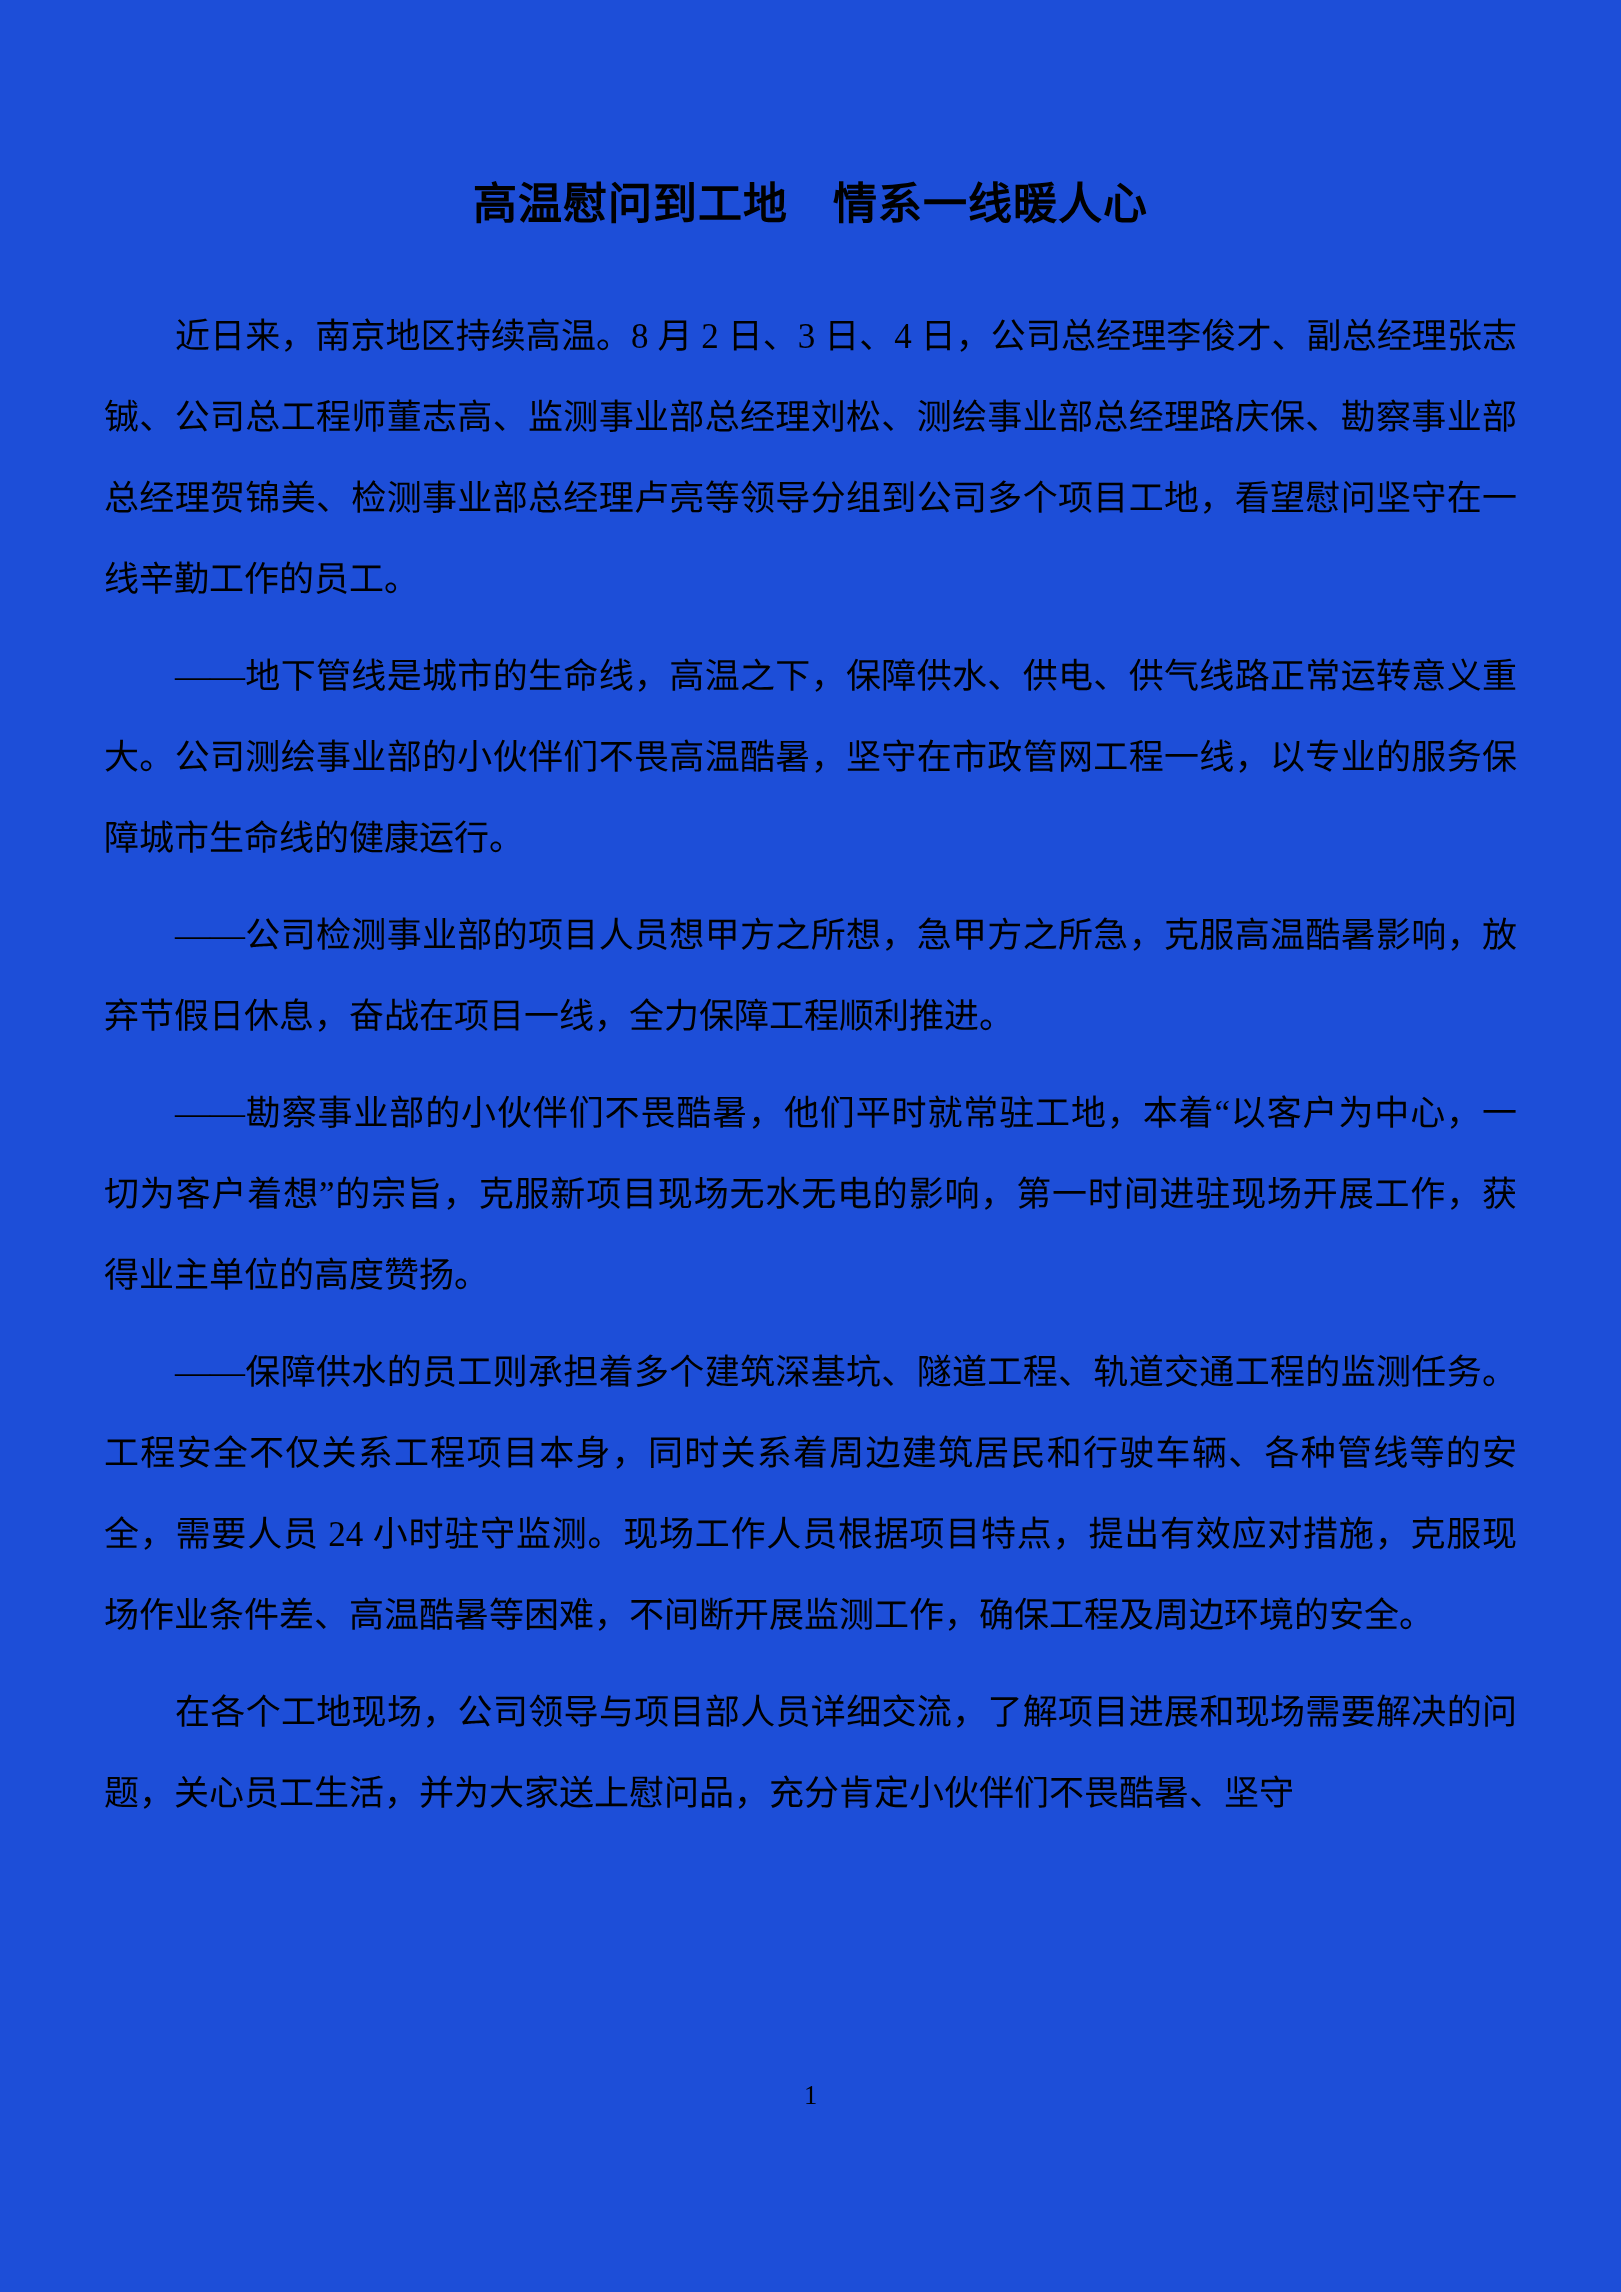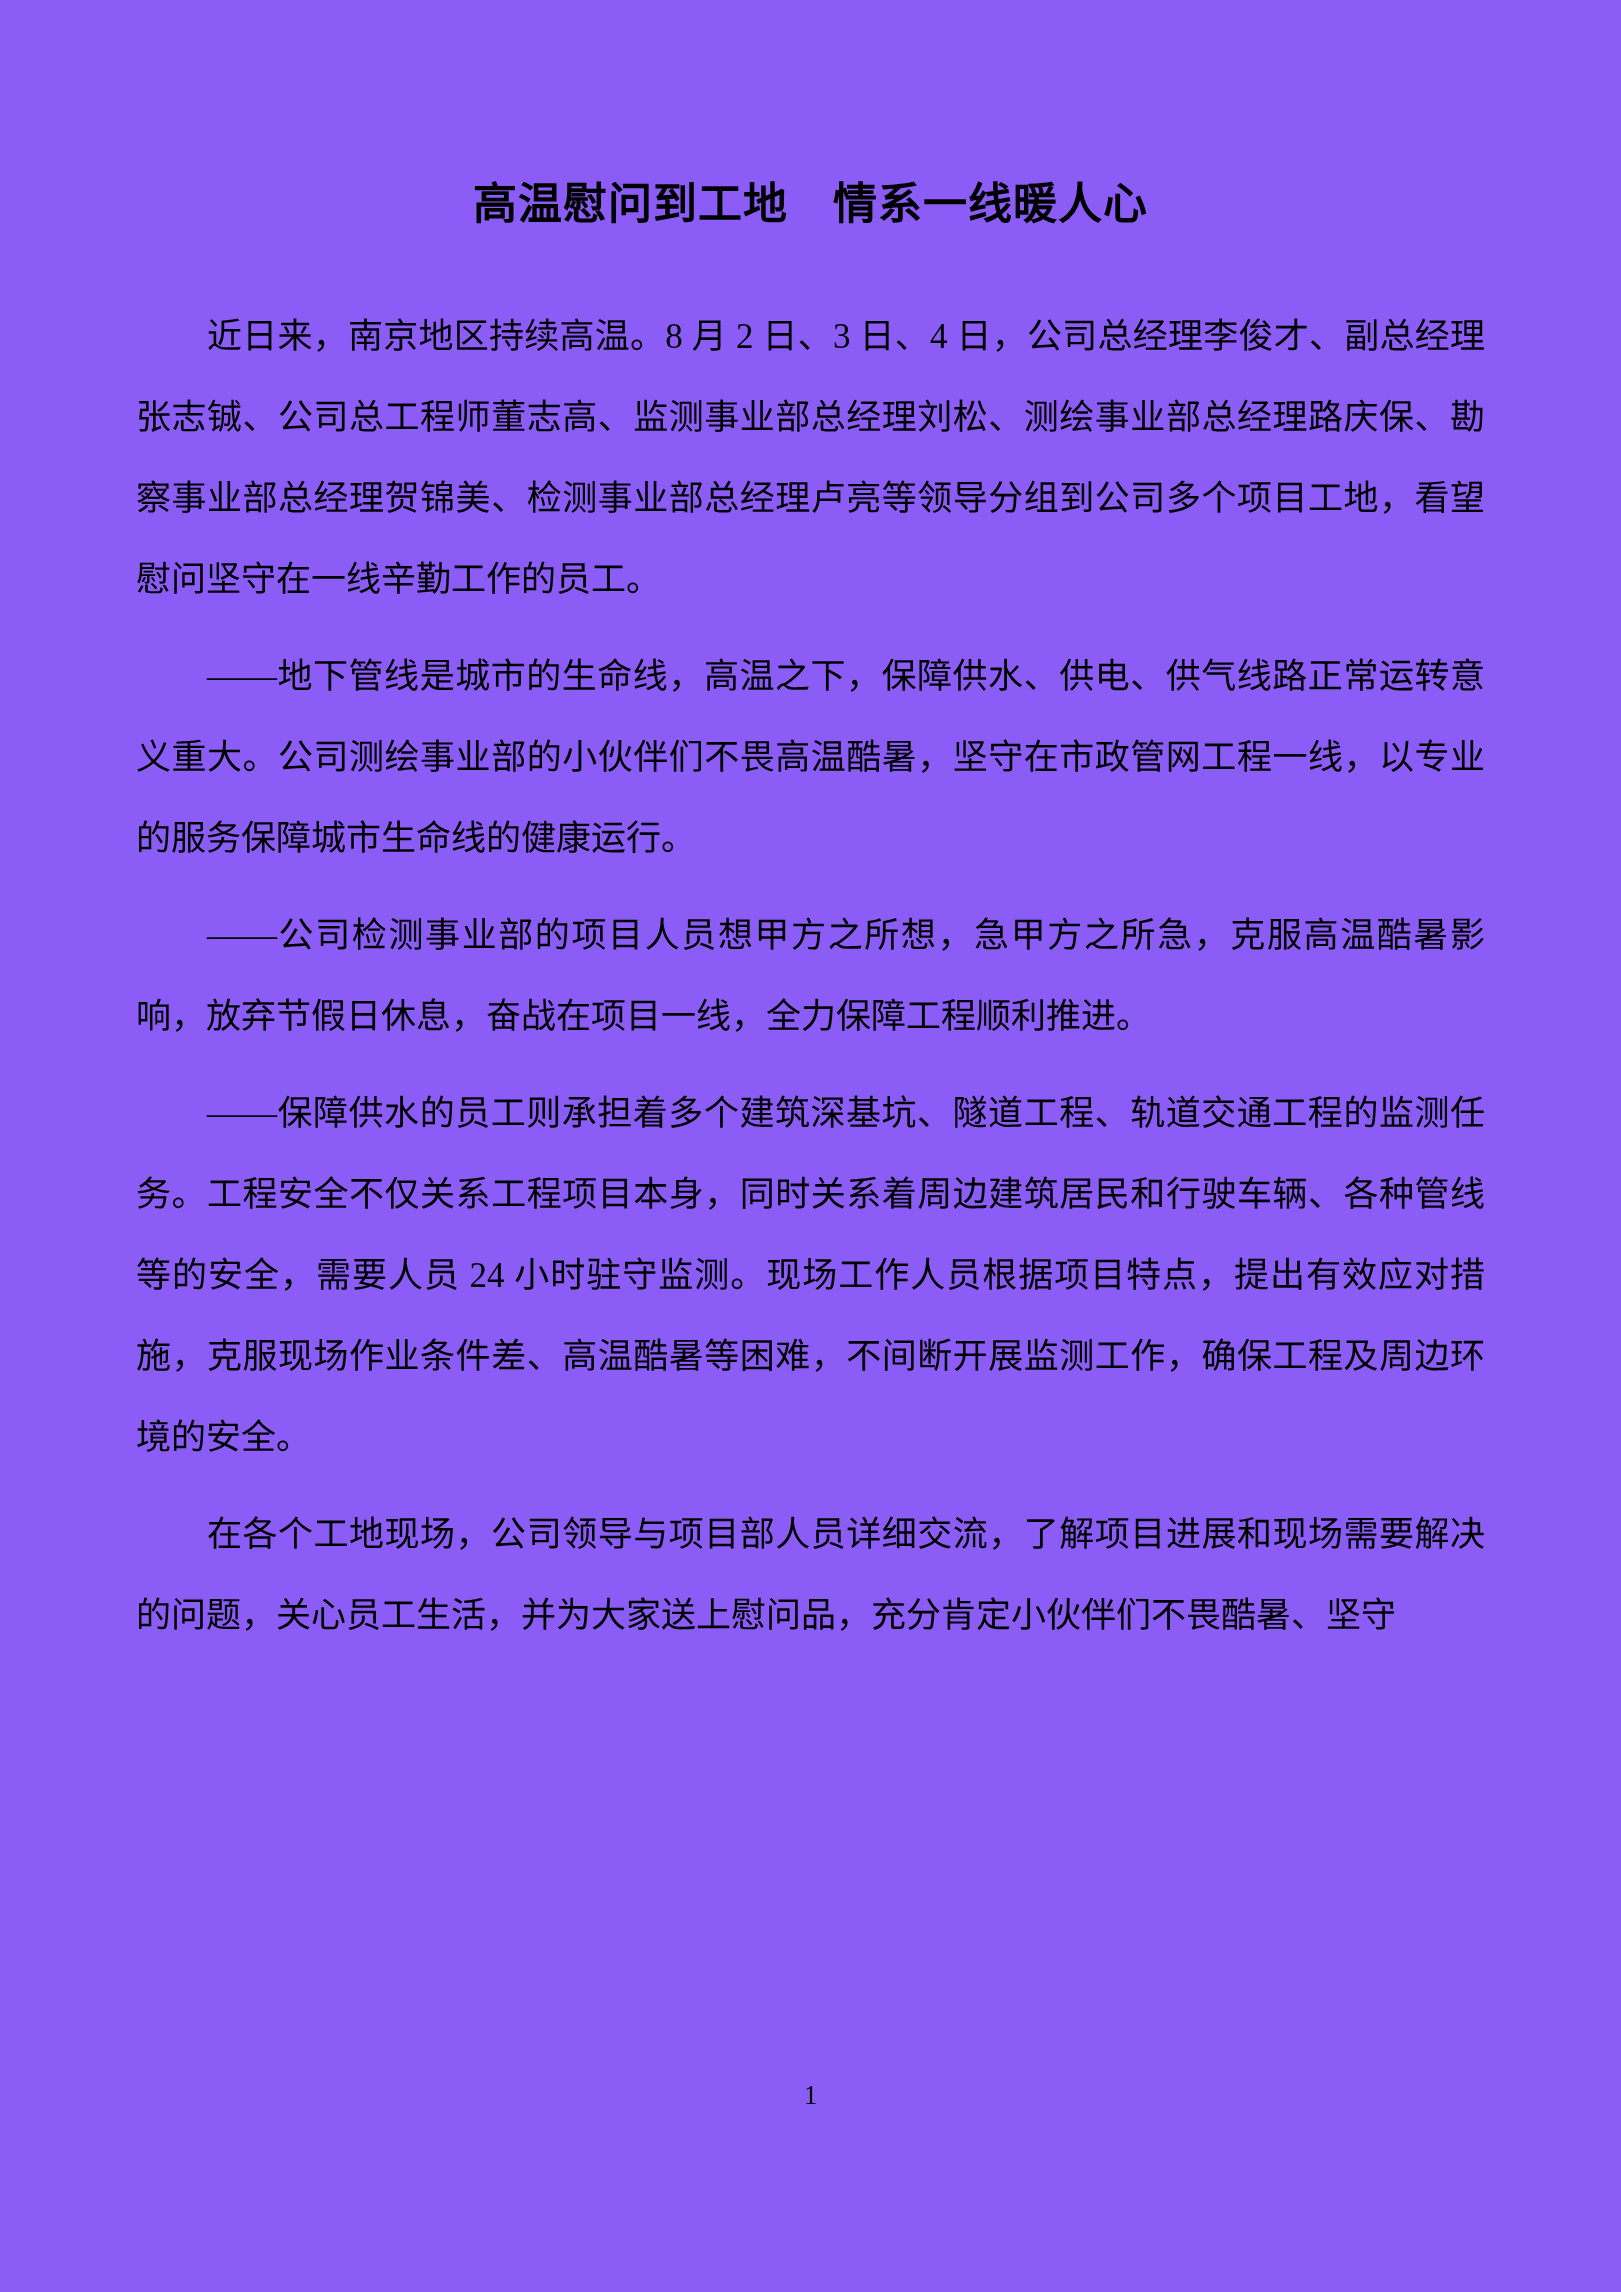--- a/index.html
+++ b/index.html
@@ -12,22 +12,22 @@
     width: 1621px;
     height: 2293px;
     position: relative;
     font-family: "Liberation Serif", serif;
     color: #000000;
     overflow: hidden;
   }
   .page {
     position: absolute;
     inset: 0;
-    padding: 0 120px;
-    background: #8b5cf6;
+    padding: 0 88px;
+    background: #1d4ed8;
   }
   .doc-title {
     margin: 0;
     padding-top: 174px;
     text-align: center;
     font-size: 44px;
     line-height: 61px;
     font-weight: bold;
     letter-spacing: 1px;
   }
@@ -59,19 +59,20 @@
 </head>
 <body>
 
 <div class="page">
   <h1 class="doc-title">高温慰问到工地　情系一线暖人心</h1>
 
   <div class="doc-body">
       <p class="para"><span>近日来，南京地区持续高温。8 月 2 日、3 日、4 日，公司总经理李俊才、副总经理张志铖、公司总工程师董志高、监测事业部总经理刘松、测绘事业部总经理路庆保、勘察事业部总经理贺锦美、检测事业部总经理卢亮等领导分组到公司多个项目工地，看望慰问坚守在一线辛勤工作的员工。</span></p>
       <p class="para"><span>——地下管线是城市的生命线，高温之下，保障供水、供电、供气线路正常运转意义重大。公司</span><span class="bold">测绘事业部</span><span>的小伙伴们不畏高温酷暑，坚守在市政管网工程一线，以专业的服务保障城市生命线的健康运行。</span></p>
       <p class="para"><span>——公司</span><span class="bold">检测事业部</span><span>的项目人员想甲方之所想，急甲方之所急，克服高温酷暑影响，放弃节假日休息，奋战在项目一线，全力保障工程顺利推进。</span></p>
+      <p class="para"><span>——</span><span class="bold">勘察事业部</span><span>的小伙伴们不畏酷暑，他们平时就常驻工地，本着“以客户为中心，一切为客户着想”的宗旨，克服新项目现场无水无电的影响，第一时间进驻现场开展工作，获得业主单位的高度赞扬。</span></p>
       <p class="para"><span>——</span><span class="bold">保障供水</span><span>的员工则承担着多个建筑深基坑、隧道工程、轨道交通工程的监测任务。工程安全不仅关系工程项目本身，同时关系着周边建筑居民和行驶车辆、各种管线等的安全，需要人员 24 小时驻守监测。现场工作人员根据项目特点，提出有效应对措施，克服现场作业条件差、高温酷暑等困难，不间断开展监测工作，确保工程及周边环境的安全。</span></p>
       <p class="para"><span>在各个工地现场，公司领导与项目部人员详细交流，了解项目进展和现场需要解决的问题，关心员工生活，并为大家送上慰问品，充分肯定小伙伴们不畏酷暑、坚守</span></p>
     </div>
 
   <div class="page-number">1</div>
 </div>
 
 
 </body></html>

